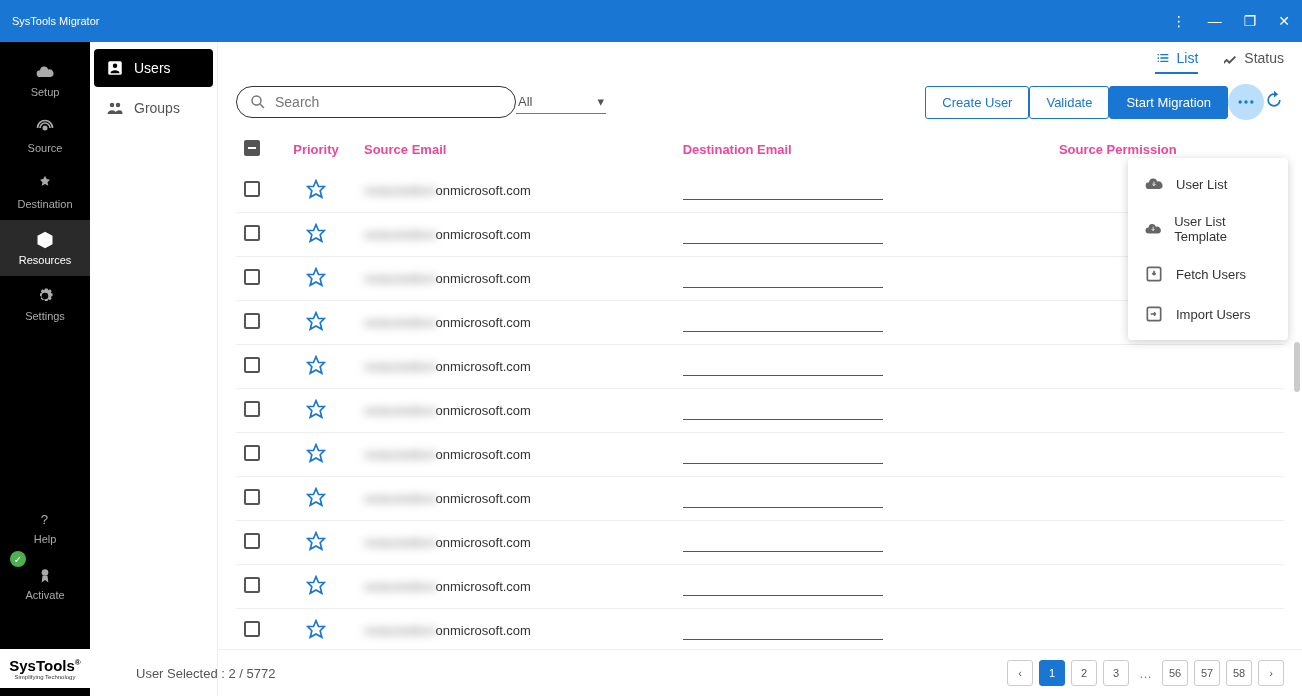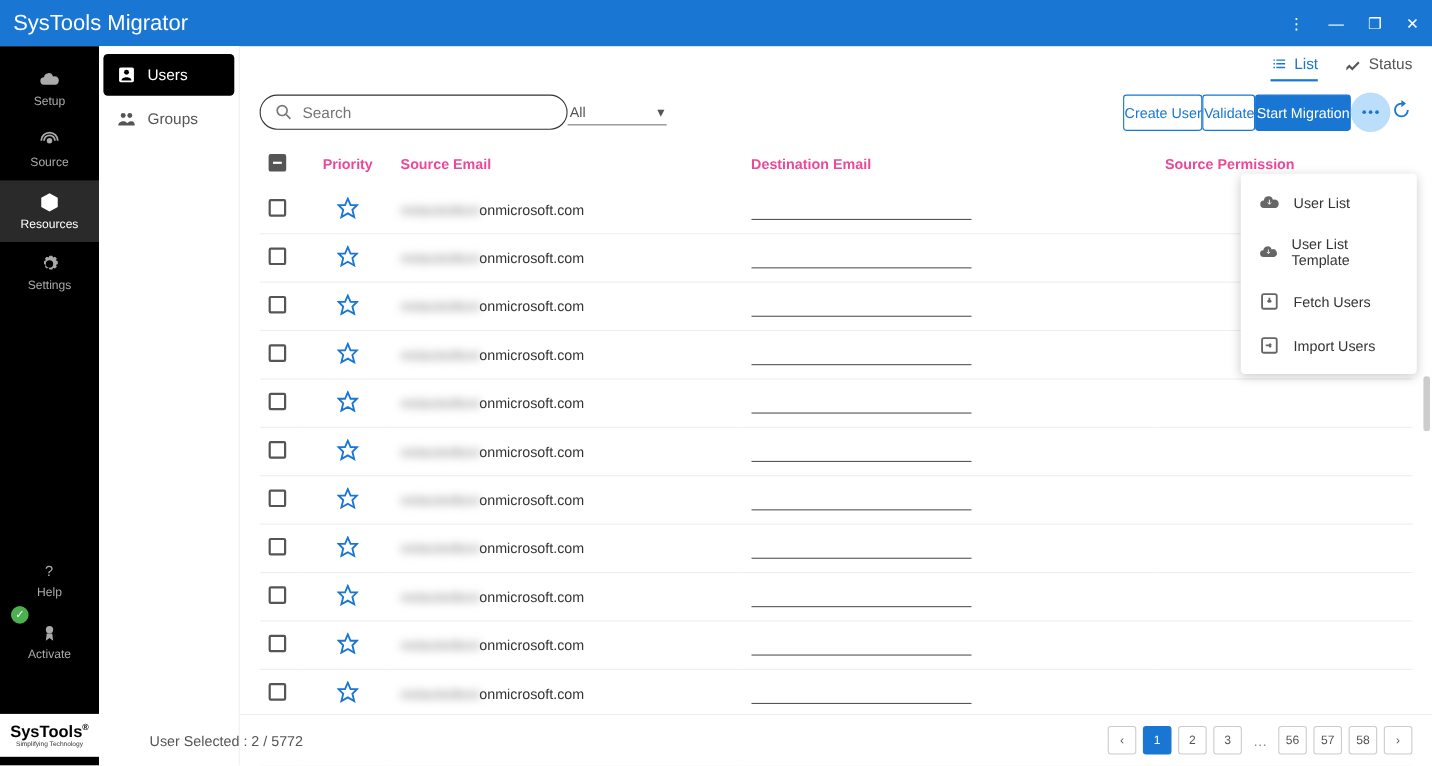--- a/index.html
+++ b/index.html
@@ -1,19 +1,19 @@
 <!DOCTYPE html>
 <html><head>
 <meta charset="utf-8">
 <style>
 * { box-sizing: border-box; margin: 0; padding: 0; font-family: Arial, sans-serif; }
 body { width: 1302px; height: 696px; overflow: hidden; background: #fff; }
 
 .titlebar { height: 42px; background: #1976d2; color: #fff; display: flex; align-items: center; padding: 0 12px; justify-content: space-between; }
-.titlebar-left { font-size: 20px; font-weight: 400; }
+.titlebar-left { font-size: 11px; font-weight: 400; }
 .titlebar-right { display: flex; gap: 22px; align-items: center; }
 .titlebar-right span { cursor: pointer; font-size: 14px; }
 
 .main-layout { display: flex; height: calc(100% - 42px); }
 
 .sidebar-main { width: 90px; background: #000; color: #fff; display: flex; flex-direction: column; justify-content: space-between; }
 .sidebar-top { padding-top: 10px; }
 .sidebar-item { display: flex; flex-direction: column; align-items: center; justify-content: center; padding: 10px 0; cursor: pointer; color: #aaa; font-size: 11px; gap: 4px; }
 .sidebar-item.active { background: #2a2a2a; color: #fff; }
 .sidebar-item svg { width: 20px; height: 20px; fill: currentColor; }
@@ -35,21 +35,21 @@
 .tab-mode { display: flex; align-items: flex-start; gap: 6px; font-size: 14px; color: #555; cursor: pointer; padding-bottom: 6px; border-bottom: 2px solid transparent; }
 .tab-mode.active { color: #1976d2; border-bottom-color: #1976d2; font-weight: 500; }
 .tab-mode svg { width: 16px; height: 16px; fill: currentColor; }
 
 .toolbar { display: flex; align-items: center; padding: 10px 18px; gap: 0; }
 .search-wrap { display:flex; align-items:center; border:1px solid #333; border-radius: 22px; padding: 6px 12px; width: 280px; }
 .search-wrap svg { width:18px; height:18px; fill:#777; }
 .search-wrap input { border:none; outline:none; font-size:14px; flex:1; margin-left:8px; }
 .filter-select { border:none; border-bottom:1px solid #777; font-size:13px; padding: 4px 2px; width: 90px; background:transparent; color:#555; display:flex; justify-content:space-between; align-items:center; cursor:pointer; }
 .toolbar-spacer { flex:1; }
-.btn { padding: 8px 0; font-size: 13px; border-radius: 3px; cursor: pointer; font-weight: 500; }
+.btn { padding: 8px 16px; font-size: 13px; border-radius: 3px; cursor: pointer; font-weight: 500; }
 .btn-outline { background:#fff; border:1px solid #1976d2; color:#1976d2; }
 .btn-primary { background:#1976d2; border:1px solid #1976d2; color:#fff; }
 .icon-btn-round { width:36px; height:36px; border-radius:50%; background:#bbdefb; display:flex; align-items:center; justify-content:center; cursor:pointer; }
 .icon-btn-round svg { fill:#1976d2; width:20px; height:20px; }
 .refresh-btn { cursor:pointer; color:#1976d2; }
 .refresh-btn svg { width:20px; height:20px; fill:currentColor; }
 
 .table-wrap { flex:1; overflow-y:auto; padding: 0 18px; }
 table { width:100%; border-collapse: collapse; }
 th { text-align:left; font-size:13px; font-weight:700; color:#ec4899; padding: 10px 8px; }
@@ -99,20 +99,26 @@
           </svg>
         <span>Setup</span>
       </div>
       <div class="sidebar-item">
         <svg viewBox="0 0 24 24">
             <circle cx="12" cy="12" r="3"></circle>
             <path d="M6 12a6 6 0 0 1 12 0M3 12a9 9 0 0 1 18 0" fill="none" stroke="currentColor" stroke-width="2"></path>
           </svg>
         <span>Source</span>
       </div>
+      <div class="sidebar-item">
+        <svg viewBox="0 0 24 24">
+            <path d="M12 2l2 4 4 1-3 3 1 4-4-2-4 2 1-4-3-3 4-1z"></path>
+          </svg>
+        <span>Destination</span>
+      </div>
       <div class="sidebar-item active">
         <svg viewBox="0 0 24 24">
             <path d="M12 2l9 5v10l-9 5-9-5V7z"></path>
           </svg>
         <span>Resources</span>
       </div>
       <div class="sidebar-item">
         <svg viewBox="0 0 24 24">
             <path d="M12 8a4 4 0 1 0 0 8 4 4 0 0 0 0-8zm9 4l-2 1 1 2-2 2-2-1-1 2h-3l-1-2-2 1-2-2 1-2-2-1v-3l2-1-1-2 2-2 2 1 1-2h3l1 2 2-1 2 2-1 2 2 1z"></path>
           </svg>

